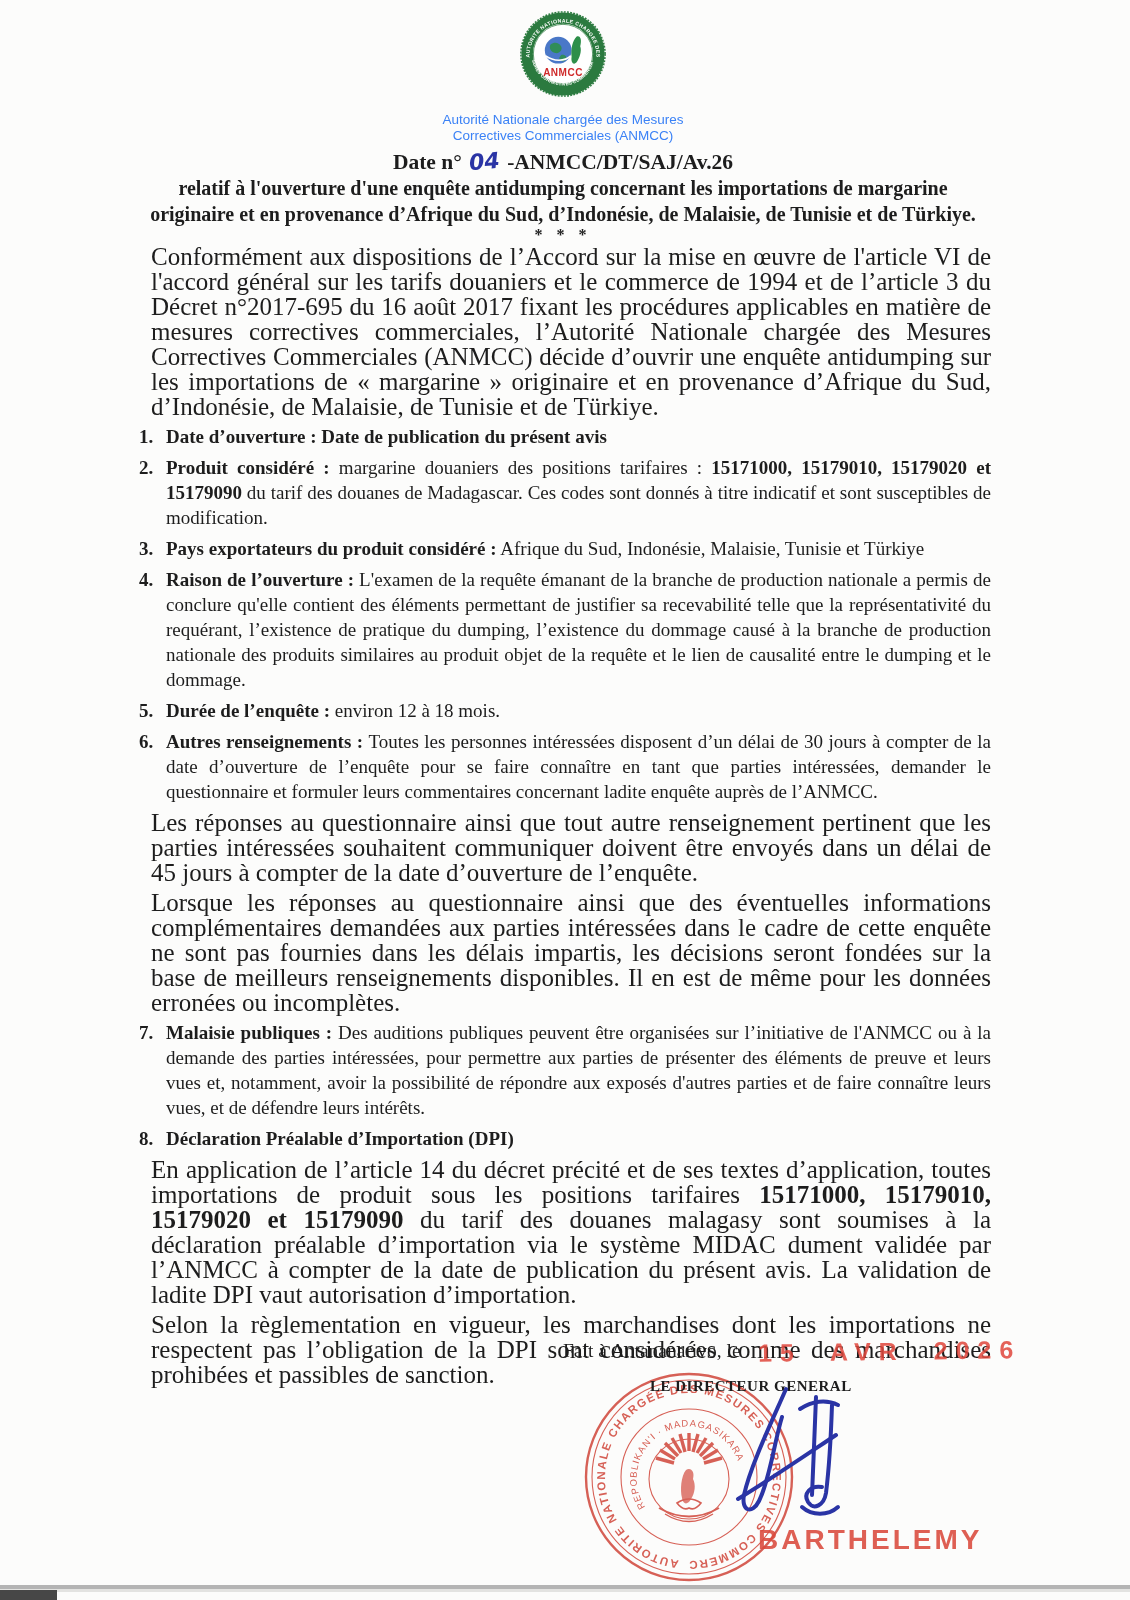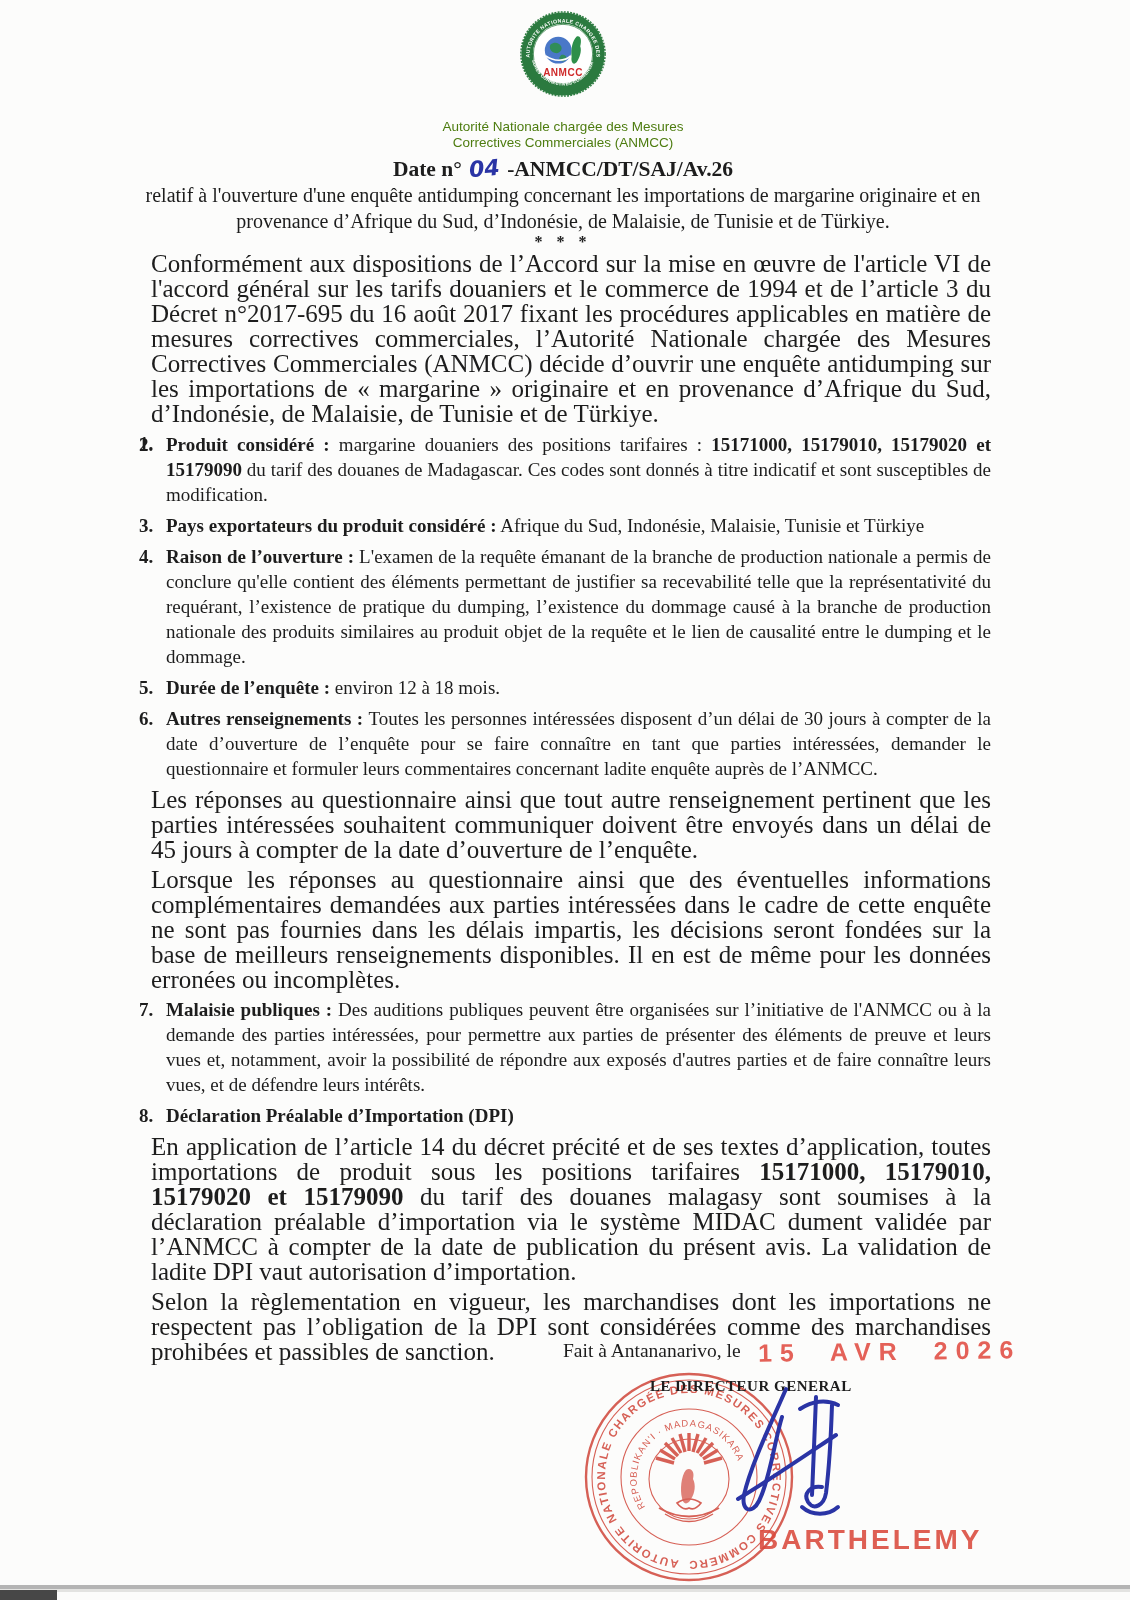--- a/index.html
+++ b/index.html
@@ -4,25 +4,25 @@
 <style>
   html,body { margin:0; padding:0; }
   body {
     width:1130px; height:1600px; position:relative; overflow:hidden;
     background:#fcfcfb; color:#1d1d1d;
     font-family:"Liberation Serif", serif;
   }
   .content { position:absolute; left:135px; top:0; width:856px; }
   .logo-wrap { text-align:center; margin-top:10px; height:90px; }
   .org-caption { text-align:center; font-family:"Liberation Sans", sans-serif;
-    font-size:13.5px; line-height:16px; color:#4d7c0f; margin-top:19px; }
+    font-size:13.5px; line-height:16px; color:#3b82f6; margin-top:12px; }
   .title-line1 { text-align:center; font-weight:bold; font-size:21.5px; line-height:27px; margin-top:4px; }
   .hand-number { color:#2a34a5; font-family:"DejaVu Sans", sans-serif; font-style:italic;
     font-weight:bold; font-size:22px; display:inline-block; transform:rotate(-5deg); padding:0 2px; }
-  .title-subject { text-align:center; font-weight:normal; font-size:20px; line-height:25.5px; margin:0 10px; }
+  .title-subject { text-align:center; font-weight:bold; font-size:20px; line-height:25.5px; margin:0 10px; }
   .stars { text-align:center; font-weight:bold; font-size:16px; line-height:15px; letter-spacing:5px; }
   p.para { text-align:justify; margin:2px 0 5px 16px; font-size:25px; line-height:25px; }
   .item { position:relative; padding-left:31px; text-align:justify;
     margin:0 0 6px 0; font-size:19px; line-height:25px; }
   .item .num { position:absolute; left:4px; top:0; font-weight:bold; }
   .b { font-weight:bold; }
   .fait { position:absolute; left:563px; top:1337px; font-size:19.5px; z-index:2; white-space:nowrap; }
   .date-stamp { display:inline-block; margin-left:17px; vertical-align:-3px;
     font-family:"Liberation Sans", sans-serif; font-weight:700; font-size:25px;
     color:#e0473c; letter-spacing:8px; word-spacing:14px; transform:rotate(-0.8deg); opacity:.85; }
@@ -76,20 +76,21 @@
   <div class="title-line1">
     <span>Date n° </span><span class="hand-number">04</span><span> -ANMCC/DT/SAJ/Av.26</span>
   </div>
   <div class="title-subject">relatif à l'ouverture d'une enquête antidumping concernant les importations de margarine originaire et en provenance d’Afrique du Sud, d’Indonésie, de Malaisie, de Tunisie et de Türkiye.</div>
   <div class="stars">* * *</div>
 
   <p class="para">Conformément aux dispositions de l’Accord sur la mise en œuvre de l'article VI de l'accord général sur les tarifs douaniers et le commerce de 1994 et de l’article 3 du Décret n°2017-695 du 16 août 2017 fixant les procédures applicables en matière de mesures correctives commerciales, l’Autorité Nationale chargée des Mesures Correctives Commerciales (ANMCC) décide d’ouvrir une enquête antidumping sur les importations de « margarine » originaire et en provenance d’Afrique du Sud, d’Indonésie, de Malaisie, de Tunisie et de Türkiye.</p>
 
   <div class="item">
     <span class="num">1.</span>
+    <span class="b">Date d’ouverture : Date de publication du présent avis</span>
   </div>
 
   <div class="item">
     <span class="num">2.</span>
     <span class="b">Produit considéré :</span><span> margarine douaniers des positions tarifaires : </span><span class="b">15171000, 15179010, 15179020 et 15179090</span><span> du tarif des douanes de Madagascar. Ces codes sont donnés à titre indicatif et sont susceptibles de modification.</span>
   </div>
 
   <div class="item">
     <span class="num">3.</span>
     <span class="b">Pays exportateurs du produit considéré :</span><span> Afrique du Sud, Indonésie, Malaisie, Tunisie et Türkiye</span>

